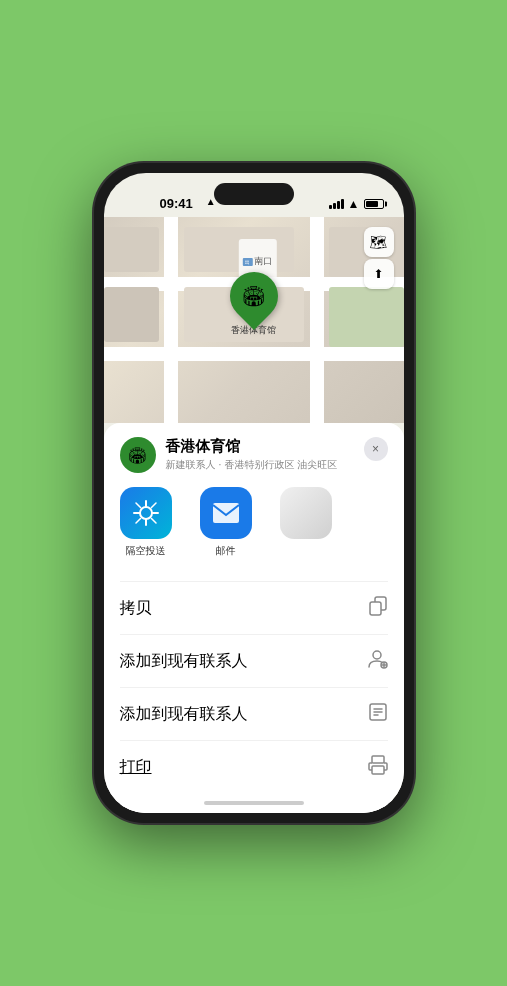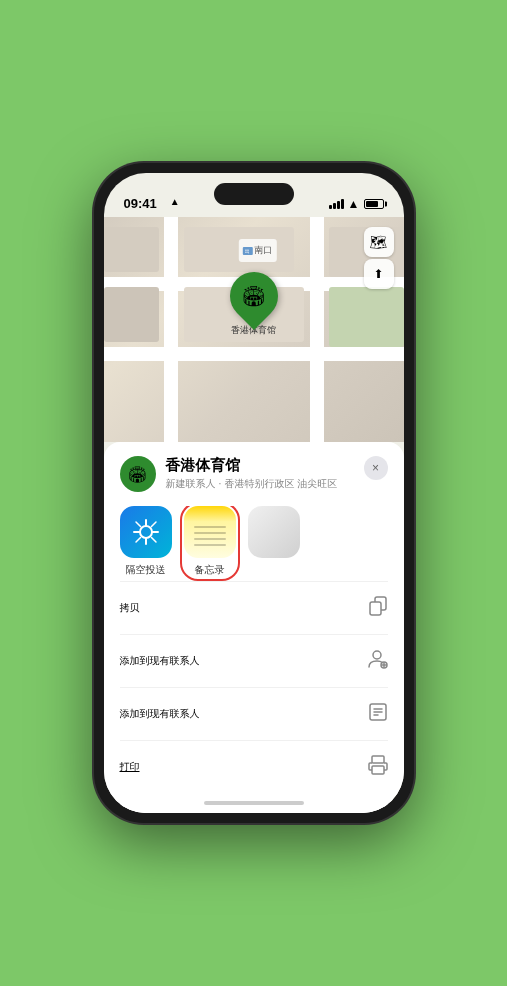--- a/index.html
+++ b/index.html
@@ -58,20 +58,21 @@
       z-index: 10;
     }
 
     .status-time {
       font-size: 13px;
       font-weight: 600;
       color: #000;
       display: flex;
       align-items: flex-start;
       gap: 11px;
+      margin-left: 36px;
     }
 
     .status-icons {
       display: flex;
       align-items: center;
       gap: 4px;
     }
 
     .signal-bars {
       display: flex;
@@ -162,21 +163,21 @@
 
     
     .map-label {
       position: absolute;
       top: 22px;
       left: 50%;
       transform: translateX(-40%);
       font-size: 9px;
       color: #555;
       background: rgba(255,255,255,0.8);
-      padding: 5px 4px;
+      padding: 16px 4px;
       border-radius: 3px;
       display: flex;
       align-items: center;
       gap: 2px;
       justify-content: space-between;
     }
 
     .map-label-icon {
       width: 10px;
       height: 8px;
@@ -304,22 +305,22 @@
       justify-content: center;
       font-size: 12px;
       color: #666;
       cursor: pointer;
       flex-shrink: 0;
     }
 
     
     .share-row {
       display: flex;
-      gap: 12px;
-      margin-bottom: 0;
+      gap: 28px;
+      margin-bottom: 19px;
       padding-bottom: 4px;
       overflow-x: auto;
     }
 
     .share-row::-webkit-scrollbar { display: none; }
 
     .share-app {
       display: flex;
       flex-direction: column;
       align-items: center;
@@ -392,21 +393,21 @@
       border-bottom: 1px solid #f0f0f0;
       cursor: pointer;
     }
 
     .action-item:last-child {
       border-bottom: none;
       text-decoration: underline;
     }
 
     .action-label {
-      font-size: 10px;
+      font-size: 16px;
       color: #000;
     }
 
     .action-icon {
       font-size: 16px;
       color: #888;
     }
 
     
     .home-indicator {
@@ -510,32 +511,30 @@
             <svg width="28" height="28" viewBox="0 0 28 28">
               <circle cx="14" cy="14" r="6" fill="none" stroke="white" stroke-width="2"></circle>
               <path d="M14 8 L14 2 M8 14 L2 14 M20 14 L26 14 M14 20 L14 26" stroke="white" stroke-width="2" stroke-linecap="round"></path>
               <path d="M8.5 8.5 L4 4 M19.5 8.5 L24 4 M8.5 19.5 L4 24 M19.5 19.5 L24 24" stroke="white" stroke-width="1.5" stroke-linecap="round"></path>
             </svg>
           </div>
           <span class="share-app-label">隔空投送</span>
         </div>
 
 
-
-        <div class="share-app notes-selected">
-          <div class="share-app-icon notes-icon">
-            <div class="notes-lines">
-              <div class="notes-line"></div>
-              <div class="notes-line"></div>
-              <div class="notes-line"></div>
-              <div class="notes-line"></div>
-            </div>
+        <div class="share-app">
+          <div class="share-app-icon mail-icon">
+            <svg width="30" height="24" viewBox="0 0 30 24">
+              <rect x="2" y="2" width="26" height="20" rx="2" fill="white" opacity="0.9"></rect>
+              <path d="M2 4 L15 14 L28 4" stroke="#1a7ae8" stroke-width="2" fill="none"></path>
+            </svg>
           </div>
-          <span class="share-app-label">备忘录</span>
-        </div>
+          <span class="share-app-label">邮件</span>
+        </div>
+
 
         <div class="share-app">
           <div class="share-app-icon more-icon">
             
           </div>
 
         </div>
 
       </div>
 

